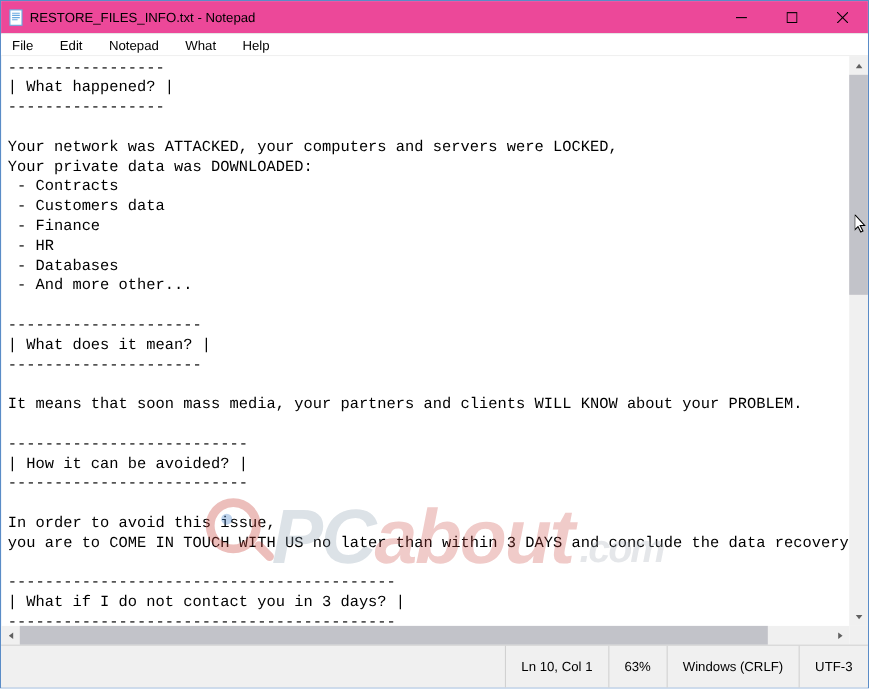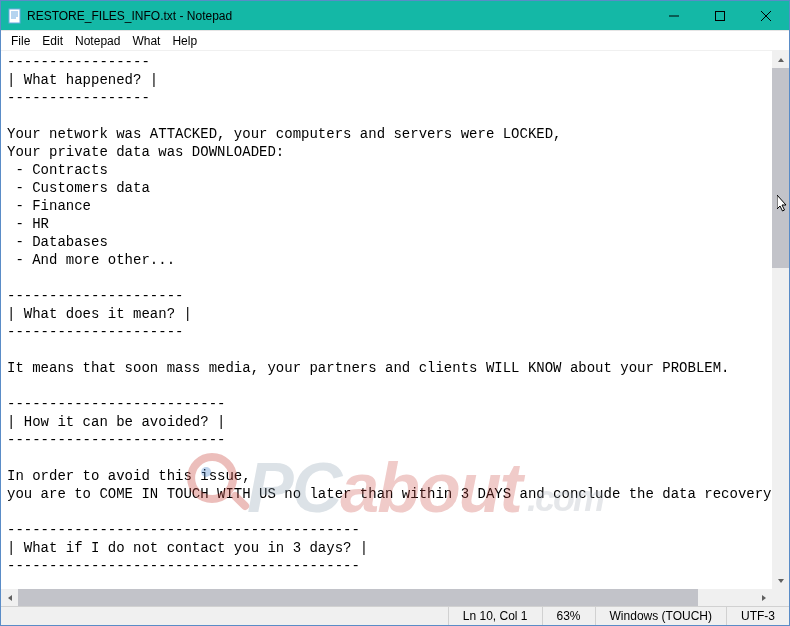--- a/index.html
+++ b/index.html
@@ -13,21 +13,21 @@
 .window {
   width: 790px;
   height: 626px;
   border: 1px solid #5a8cc7;
   background: #ffffff;
   display: flex;
   flex-direction: column;
 }
 .titlebar {
   height: 30px;
-  background: #14b8a6;
+  background: #ec4899;
   display: flex;
   align-items: center;
   border-bottom: 1px solid #e5e5e5;
 }
 .titlebar-icon {
   width: 16px;
   height: 16px;
   margin-left: 6px;
   margin-right: 4px;
 }
@@ -49,20 +49,21 @@
   cursor: default;
 }
 .win-btn svg { width: 10px; height: 10px; }
 .menubar {
   height: 20px;
   background: #ffffff;
   display: flex;
   align-items: flex-end;
   padding-left: 4px;
   border-bottom: 1px solid #f0f0f0;
+  gap: 12px;
 }
 .menu-item {
   font-size: 12px;
   color: #000;
   padding: 2px 6px;
   cursor: default;
 }
 .content-outer {
   flex: 1;
   display: flex;
@@ -121,21 +122,21 @@
 .hscroll .scroll-arrow { width: 17px; height: 100%; }
 .hscroll .scroll-track { flex: 1; position: relative; }
 .hscroll .scroll-thumb-h {
   position: absolute;
   top: 0; bottom: 0;
   left: 0;
   width: 680px;
   background: #c2c3c9;
 }
 .statusbar {
-  height: 19px;
+  height: 39px;
   background: #f0f0f0;
   display: flex;
   align-items: center;
   font-size: 12px;
   color: #000;
   border-top: 1px solid #d1d1d1;
 }
 .status-seg {
   padding: 0 14px;
   border-left: 1px solid #d1d1d1;
@@ -311,21 +312,21 @@
           </svg>
       </div>
     </div>
     <div class="scroll-square"></div>
   </div>
 
   <div class="statusbar">
     <div class="status-spacer"></div>
     <div class="status-seg">Ln 10, Col 1</div>
     <div class="status-seg">63%</div>
-    <div class="status-seg">Windows (TOUCH)</div>
+    <div class="status-seg">Windows (CRLF)</div>
     <div class="status-seg">UTF-3</div>
   </div>
 
 </div>
 
 <div class="watermark">
   <div class="mag">
     <div class="ring"></div>
       <div class="dot"></div>
       <div class="handle"></div>

